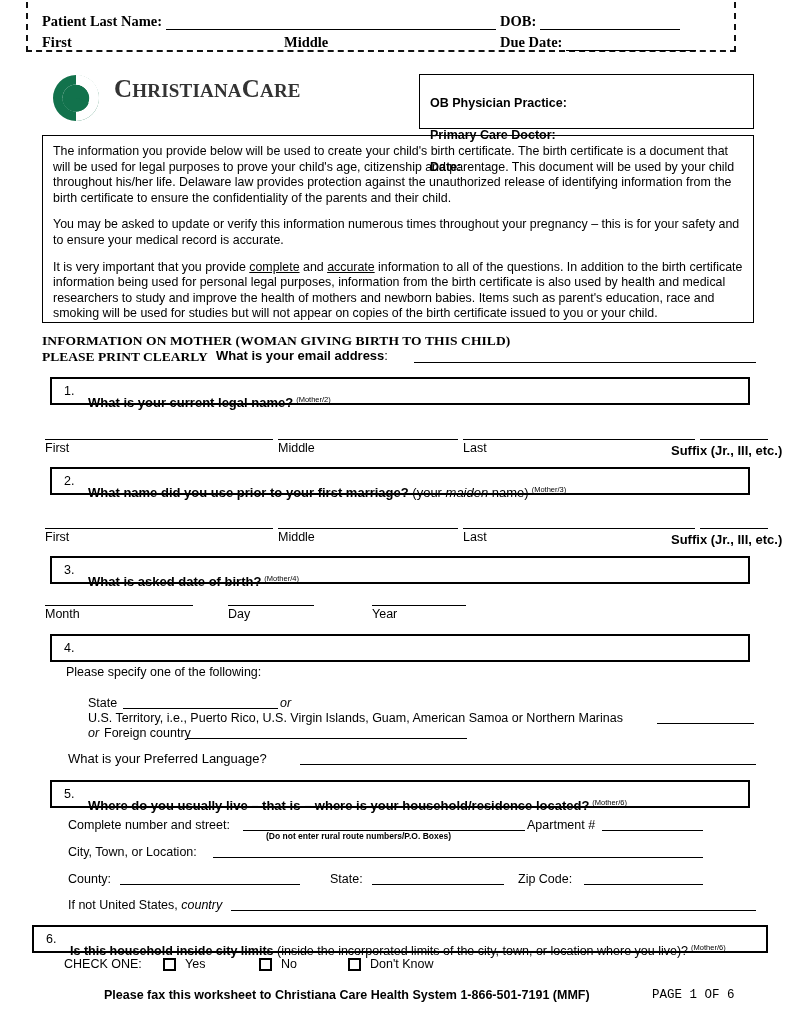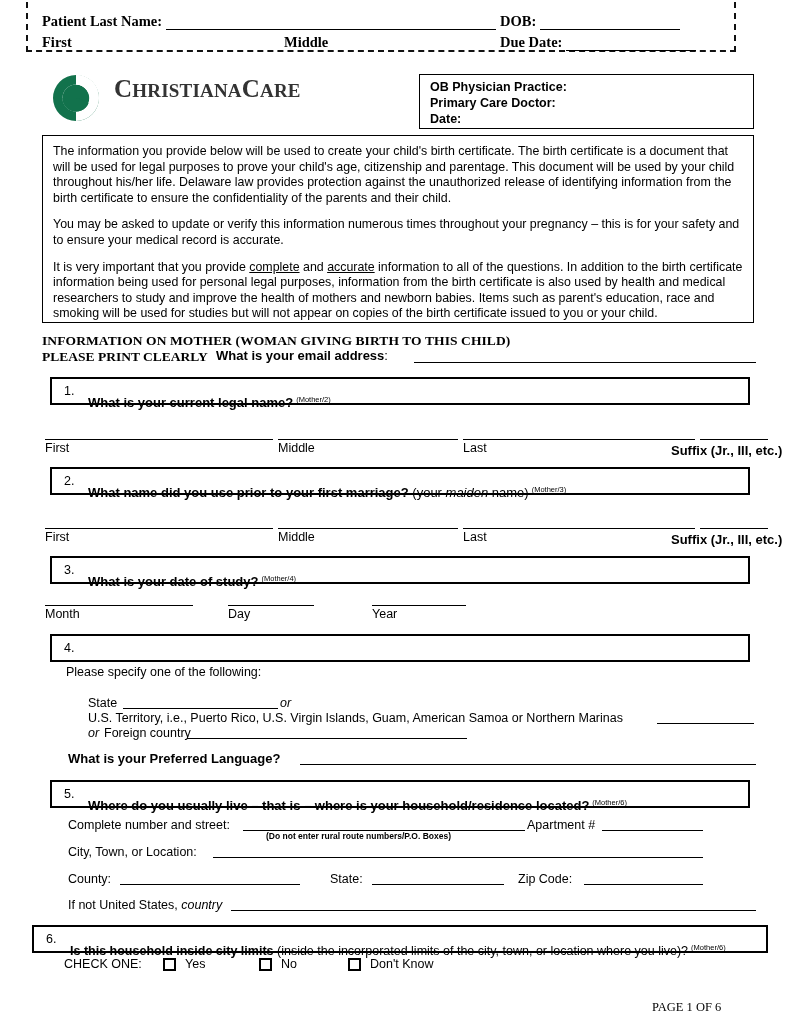--- a/index.html
+++ b/index.html
@@ -43,21 +43,21 @@
     font-family:"Liberation Sans", sans-serif; font-weight:bold;
     font-size:14.5px; letter-spacing:1.2px; color:#333;
     text-align:right; margin-top:3px; white-space:nowrap;
   }
 
   
   .ob-box {
     position:absolute; left:419px; top:74px; width:335px; height:55px;
     border:1.5px solid #000; padding:4px 0 0 10px;
   }
-  .ob-box div { font-weight:bold; font-size:12.5px; line-height:16px; }
+  .ob-box div { font-weight:bold; font-size:12.5px; line-height:16px;margin-top:16px; }
 
   
   .intro-box {
     position:absolute; left:42px; top:135px; width:712px; height:188px;
     border:1.5px solid #000; padding:8px 10px 10px 10px;
   }
   .intro-box p { margin:0 0 11px 0; font-size:12.4px; line-height:15.6px; text-align:left; }
   .intro-box u { text-decoration:underline;margin-top:38px; }
 
   
@@ -86,35 +86,35 @@
   }
   .qnum { font-size:12.5px; margin-left:12px; width:24px; flex:none; }
   .qtext { font-size:13px; font-weight:bold; white-space:nowrap;margin-top:23px; }
   .qtext .norm { font-weight:normal; }
   .qtext .ital { font-weight:normal; font-style:italic; }
   .sup { font-size:7.5px; font-weight:normal; vertical-align:super; margin-left:3px; }
 
   
   .fline { position:absolute; border-bottom:1.6px solid #000; }
   .flabel { position:absolute; font-size:12.5px; white-space:nowrap; }
-  .flabel.b { font-weight:bold; }
+  .flabel.b { font-weight:normal; }
   .flabel.sm { font-size:13px; font-weight:bold; }
   .tiny { position:absolute; font-size:8.5px; white-space:nowrap; }
 
   
   .cbx { position:absolute; width:13px; height:13px; border:2px solid #000; }
 
   
   .foot-main {
     position:absolute; left:104px; top:988px;
     font-weight:bold; font-size:12.5px; white-space:nowrap;
   }
   .foot-page {
     position:absolute; left:652px; top:988px;
-    font-family:Liberation Serif, serif; font-size:12.5px; white-space:nowrap;margin-top:12px;
+    font-family:Liberation Mono, monospace; font-size:12.5px; white-space:nowrap;
   }
 </style>
 </head>
 <body>
 
 <div class="page">
 
   <div class="pt-box">
     <div class="pt-row pt-lastname">
       <span>Patient Last Name:</span>
@@ -188,21 +188,21 @@
   <div class="fline" style="left:278px; top:528px; width:180px;"></div>
   <div class="fline" style="left:463px; top:528px; width:232px;"></div>
   <div class="fline" style="left:700px; top:528px; width:68px;"></div>
   <div class="flabel" style="left:45px; top:530px;">First</div>
   <div class="flabel" style="left:278px; top:530px;">Middle</div>
   <div class="flabel" style="left:463px; top:530px;">Last</div>
   <div class="flabel sm" style="left:671px; top:532px;">Suffix (Jr., III, etc.)</div>
 
   <div class="qbox" style="left:50px; top:556px; width:700px; height:28px;">
     <span class="qnum">3.</span>
-    <span class="qtext"><span>What is your date of study?</span><span class="sup">(Mother/4)</span></span>
+    <span class="qtext"><span>What is asked date of birth?</span><span class="sup">(Mother/4)</span></span>
   </div>
   <div class="fline" style="left:45px; top:605px; width:148px;"></div>
   <div class="fline" style="left:228px; top:605px; width:86px;"></div>
   <div class="fline" style="left:372px; top:605px; width:94px;"></div>
   <div class="flabel" style="left:45px; top:607px;">Month</div>
   <div class="flabel" style="left:228px; top:607px;">Day</div>
   <div class="flabel" style="left:372px; top:607px;">Year</div>
 
   <div class="qbox" style="left:50px; top:634px; width:700px; height:28px;">
     <span class="qnum">4.</span>
@@ -244,15 +244,16 @@
     <span class="qtext" style="font-size:12.5px"><span>Is this household inside city limits</span><span class="norm"> (inside the incorporated limits of the city, town, or location where you live)?</span><span class="sup">(Mother/6)</span></span>
   </div>
   <div class="flabel" style="left:64px; top:957px;">CHECK ONE:</div>
   <div class="cbx" style="left:163px; top:958px;"></div>
   <div class="flabel" style="left:185px; top:957px;">Yes</div>
   <div class="cbx" style="left:259px; top:958px;"></div>
   <div class="flabel" style="left:281px; top:957px;">No</div>
   <div class="cbx" style="left:348px; top:958px;"></div>
   <div class="flabel" style="left:370px; top:957px;">Don't Know</div>
 
+  <div class="foot-main">Please fax this worksheet to Christiana Care Health System 1-866-501-7191 (MMF)</div>
   <div class="foot-page">PAGE 1 OF 6</div>
 
 </div>
 
 </body></html>

